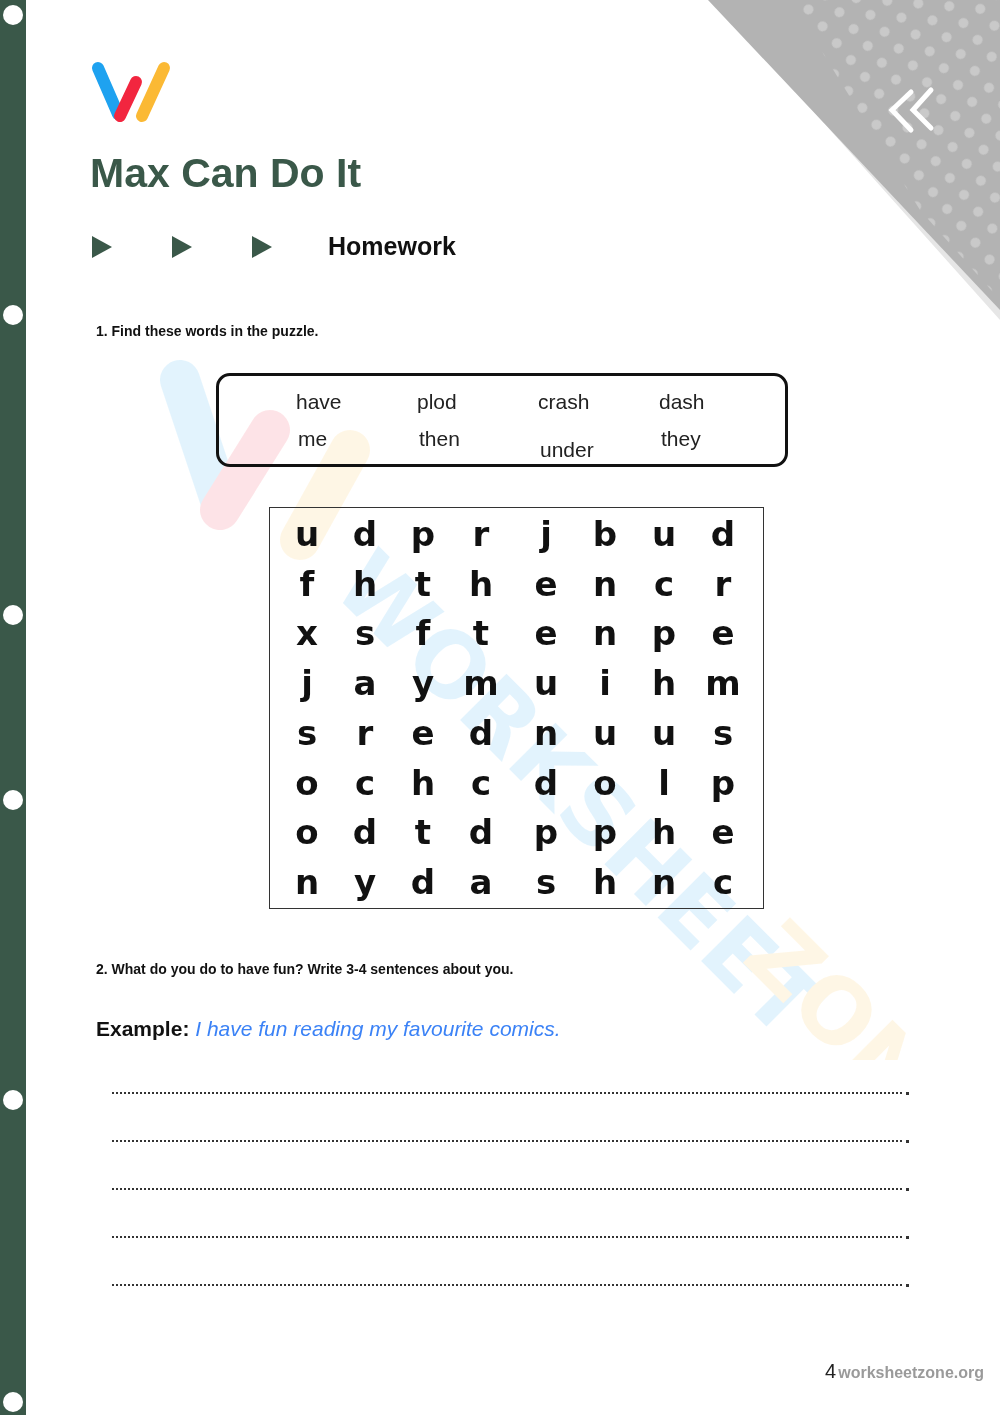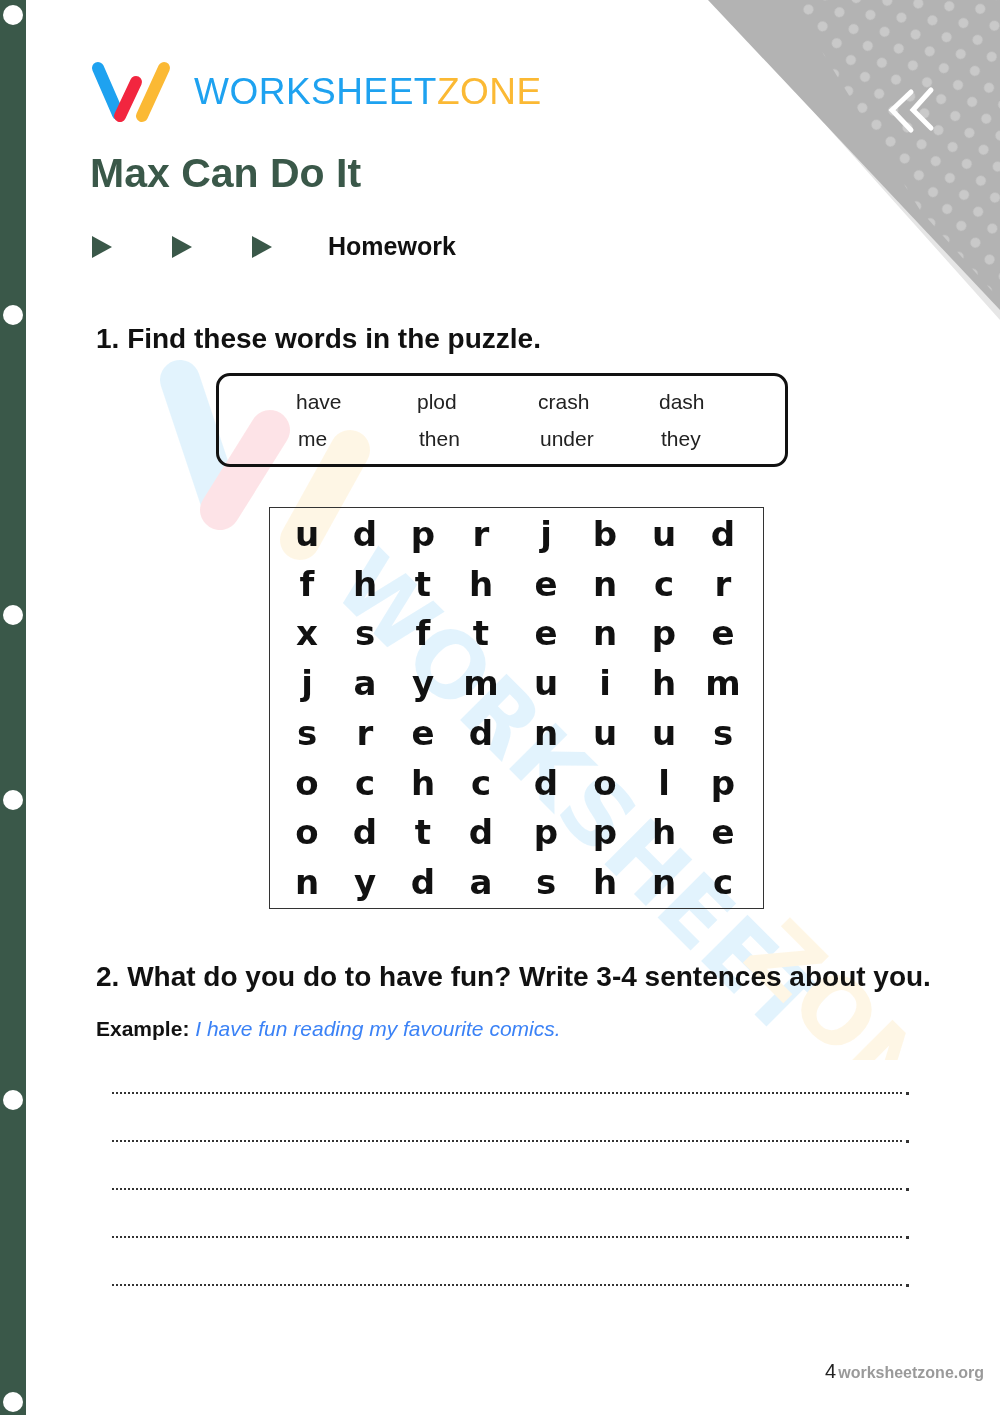--- a/index.html
+++ b/index.html
@@ -33,21 +33,21 @@
     }
     .section-tag {
       position: absolute; left: 92px; top: 232px; display: flex; align-items: center; gap: 23px;
     }
     .tri {
       width: 0; height: 0; border-top: 11px solid transparent; border-bottom: 11px solid transparent;
       border-left: 20px solid #3a5849; margin-right: 37px;
     }
     .section-label { font-size: 25px; font-weight: 700; color: #111; margin-left: 0; }
     .q {
-      position: absolute; left: 96px; font-size: 28px; font-weight: 700; color: #111;
+      position: absolute; left: 96px; font-size: 14px; font-weight: 700; color: #111;
     }
     .wordbank {
       position: absolute; left: 216px; top: 373px; width: 566px; height: 88px;
       border: 3px solid #111; border-radius: 14px; box-sizing: content-box;
     }
     .wb-word { position: absolute; font-size: 21px; color: #222; }
     .grid {
       position: absolute; left: 269px; top: 507px; width: 495px; height: 402px;
       border: 1.5px solid #333; box-sizing: border-box;
     }
@@ -104,23 +104,20 @@
     <polyline points="231,90 213,110 231,128"></polyline>
   </g>
 </svg>
 
 <div class="logo">
   <svg class="logo-mark" viewBox="0 0 90 64">
     <line x1="10" y1="8" x2="30" y2="54" stroke="#1ea2f0" stroke-width="12" stroke-linecap="round"></line>
     <line x1="48" y1="22" x2="32" y2="56" stroke="#f2263f" stroke-width="12" stroke-linecap="round"></line>
     <line x1="76" y1="8" x2="54" y2="56" stroke="#fbb934" stroke-width="12" stroke-linecap="round"></line>
   </svg>
-  <div class="logo-text">
-    <span class="a">WORKSHEET</span><span class="b">ZONE</span>
-  </div>
 </div>
 
 <h1 class="title">Max Can Do It</h1>
 
 <div class="section-tag">
   <div class="tri"></div>
   <div class="tri"></div>
   <div class="tri" style="margin-right:33px"></div>
   <span class="section-label">Homework</span>
 </div>
@@ -135,21 +132,21 @@
 
 <div class="q" style="top:323px">1. Find these words in the puzzle.</div>
 
 <div class="wordbank">
   <span class="wb-word" style="left:77px;top:14px">have</span>
   <span class="wb-word" style="left:198px;top:14px">plod</span>
   <span class="wb-word" style="left:319px;top:14px">crash</span>
   <span class="wb-word" style="left:440px;top:14px">dash</span>
   <span class="wb-word" style="left:79px;top:51px">me</span>
   <span class="wb-word" style="left:200px;top:51px">then</span>
-  <span class="wb-word" style="left:321px;top:51px">under</span>
+  <span class="wb-word" style="left:321px;top:62px">under</span>
   <span class="wb-word" style="left:442px;top:51px">they</span>
 </div>
 
 <div class="grid" id="grid">
     <div class="cell" style="left: 8px; top: 6px;">u</div>
     <div class="cell" style="left: 66px; top: 6px;">d</div>
     <div class="cell" style="left: 124px; top: 6px;">p</div>
     <div class="cell" style="left: 182px; top: 6px;">r</div>
     <div class="cell" style="left: 247px; top: 6px;">j</div>
     <div class="cell" style="left: 306px; top: 6px;">b</div>

